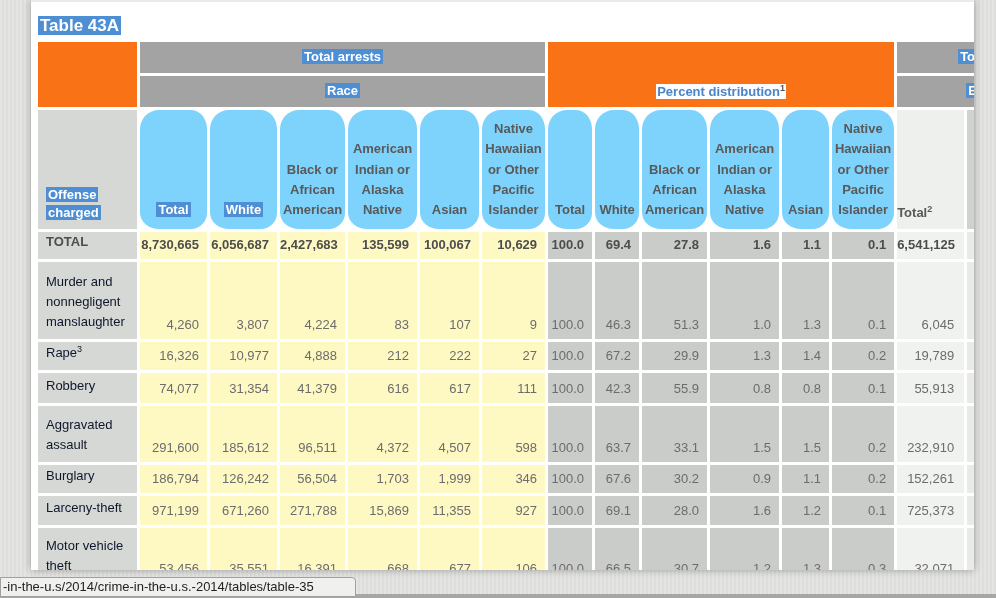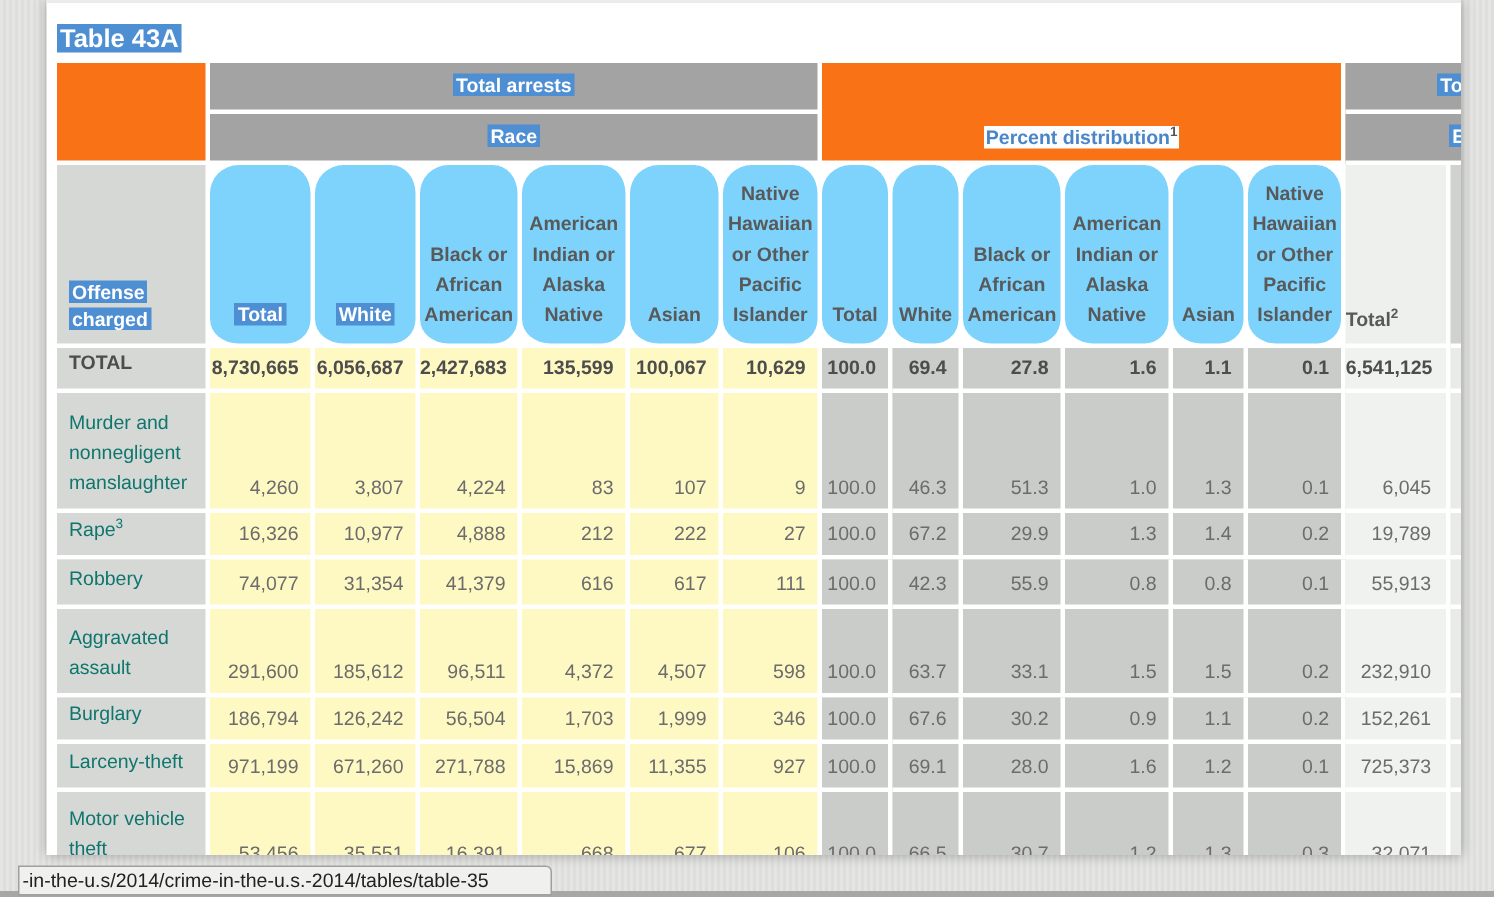--- a/index.html
+++ b/index.html
@@ -40,41 +40,41 @@
   .hdr-light { background:#a3a3a3; }
   .col-hdr   { background:#7dd3fc; white-space:pre-line; line-height:1.55;border-radius:19px; }
   .offense-hdr { background:#d5d8d5; text-align:left; padding-left:8px; }
   .offense-hdr .sel { display:inline-block; margin-top:3px; }
   .pd-cell { text-align:center; padding-bottom:8px; }
   .t2-hdr { background:#eef0ed; text-align:left; padding-right:10px; }
   .sliver-hdr { background:#cfd2cf; }
   .grp-right { text-align:left; white-space:nowrap; overflow:hidden; }
   .pl61 { padding-left:61px; } .pl69 { padding-left:69px; }
 
-  .lbl { background:#d5d8d5; color:#0f766e; text-align:left; padding:0 4px 7px 8px;
+  .lbl { background:#d5d8d5; color:#0f172a; text-align:left; padding:0 4px 7px 8px;
          white-space:pre-line; line-height:1.55; }
   .num { text-align:right; padding:0 8px 7px 0; color:#6c6c6c; }
   .light { background:#fef9c3; }
   .pct   { background:#c9ccc9; }
   .t2    { background:#f0f2ef; padding-right:10px; }
   .sliver{ background:#e9ebe8; }
   tr.bold .lbl { font-weight:bold; color:#4d4d4d; }
   tr.bold .num { font-weight:bold; color:#4d4d4d; }
 
   sup { font-size:9px; }
 
   .bottom-strip {
     position:absolute; left:0; bottom:0; width:996px; height:4px;
     background:#a7a7a5;
   }
   .status-tooltip {
     position:absolute; left:0; top:577px; height:20px; width:356px;
     background:#f0f0ee; border:1px solid #a0a09e; border-radius:0 4px 0 0;
     font-size:13px; color:#222; line-height:18px; padding-left:2px;
-    white-space:nowrap; overflow:hidden;margin-left:12px;
+    white-space:nowrap; overflow:hidden;
   }
 </style>
 </head>
 <body>
 
 <div class="screen">
   <div class="panel">
 
     <h1 class="page-title"><span class="sel">Table 43A</span></h1>
 

